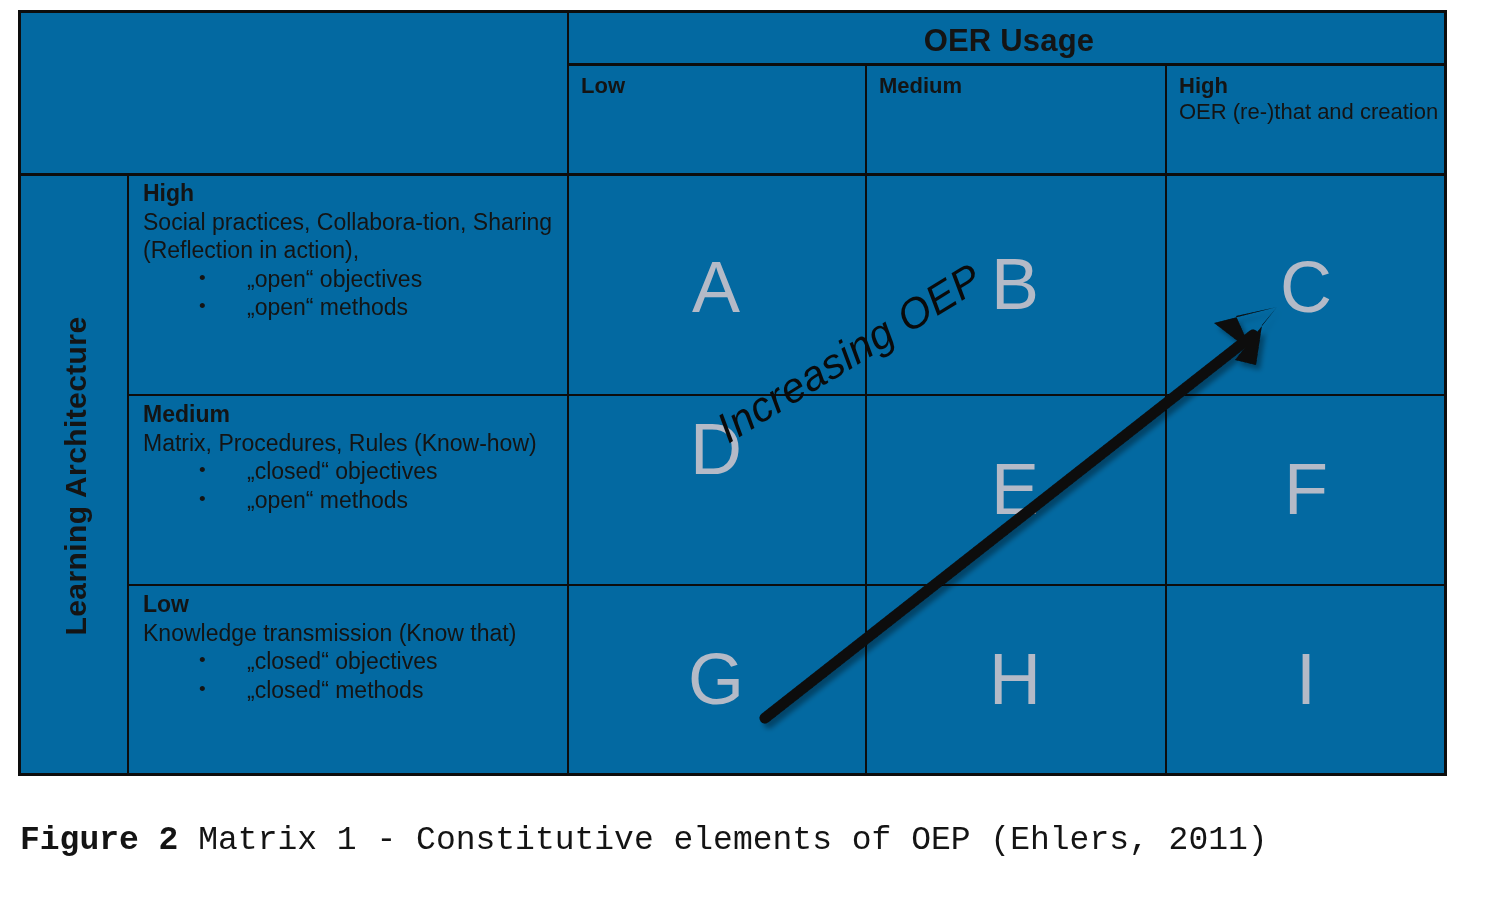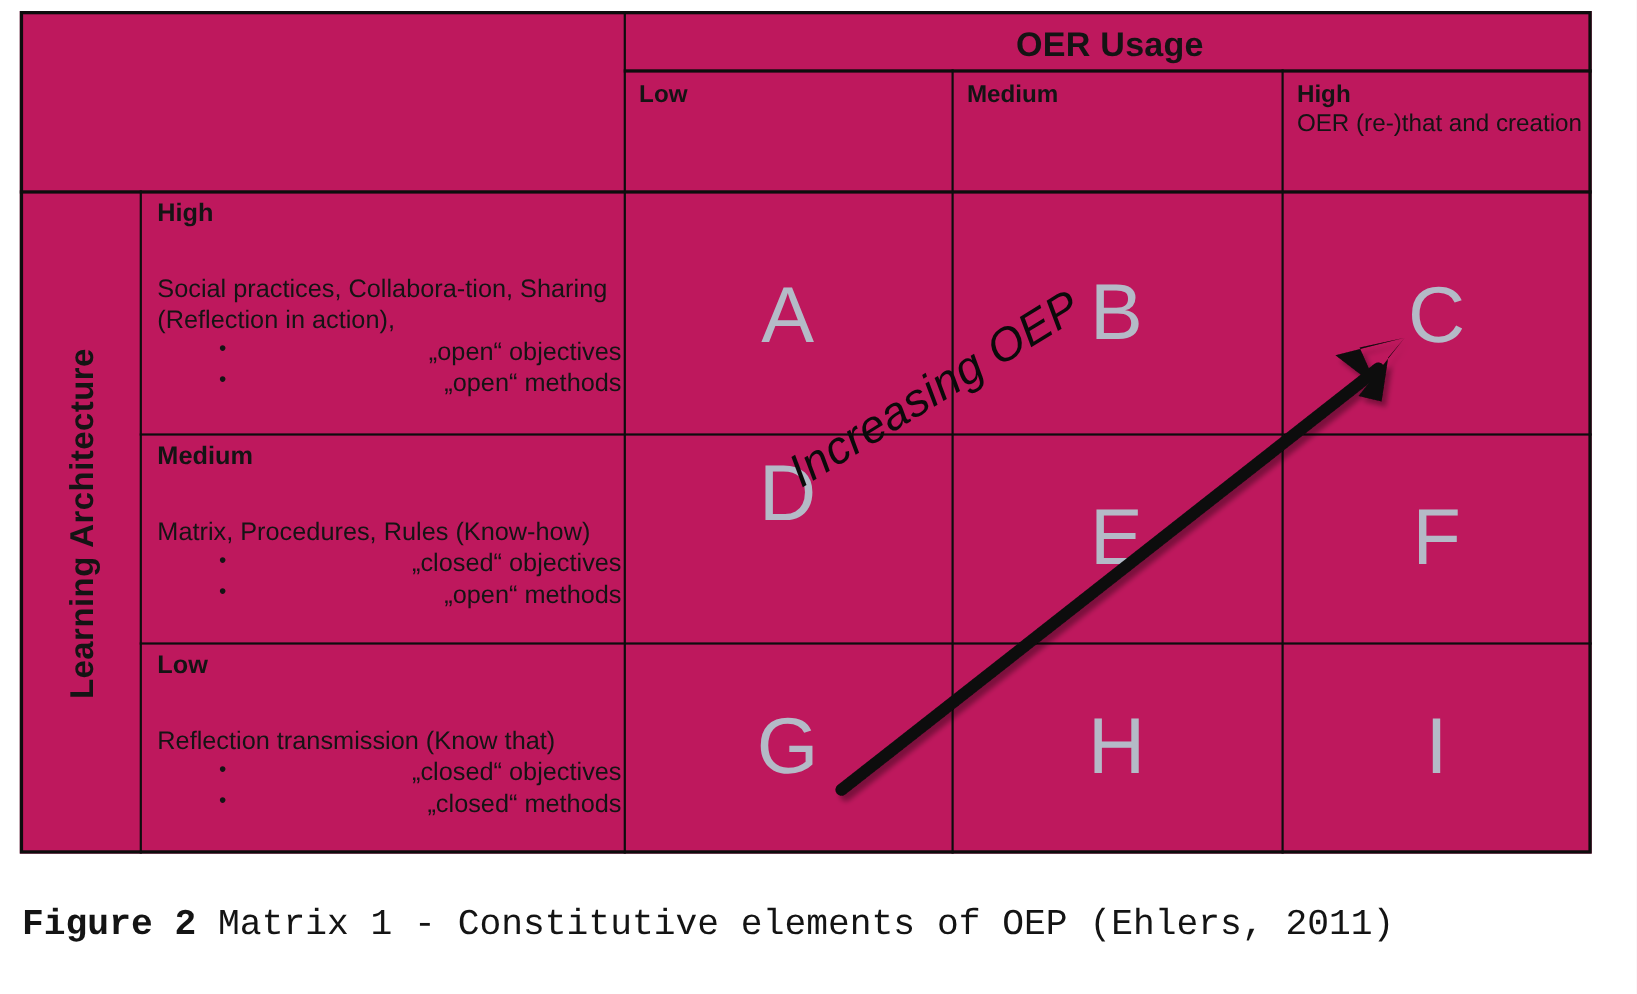--- a/index.html
+++ b/index.html
@@ -22,21 +22,21 @@
     width: 1488px; height: 904px;
   }
 
   
   #matrix {
     position: absolute;
     left: 18px;
     top: 10px;
     width: 1429px;
     height: 766px;
-    background: #be185d;
+    background: #0369a1;
     border: 3px solid #0d0d0d;
     box-sizing: border-box;
   }
 
   
   .vline {
     position: absolute;
     width: 2px;
     background: #0d0d0d;
   }
@@ -112,30 +112,29 @@
     padding: 2px 6px 0 10px;
     box-sizing: border-box;
     font-size: 23px;
     line-height: 28.5px;
     color: #141414;
   }
   .row-label .rl-title {
     font-weight: bold;
     display: block;
   }
-  .row-label .rl-desc { display: block; margin-top: 40px; }
+  .row-label .rl-desc { display: block; }
   .row-label ul {
     margin: 0;
     padding: 0 0 0 56px;
     list-style: none;
   }
   .row-label ul li {
     position: relative;
     padding-left: 48px;
-    text-align: right;
   }
   .row-label ul li::before {
     content: "\2022";
     position: absolute;
     left: 0;
     top: -1px;
     font-size: 19px;
   }
 
   #row-label-high   { top: 164px; }
@@ -234,21 +233,21 @@
       <span class="rl-title">Medium</span>
       <span class="rl-desc">Matrix, Procedures, Rules (Know-how)</span>
       <ul>
         <li>„closed“ objectives</li>
         <li>„open“ methods</li>
       </ul>
     </div>
 
     <div class="row-label" id="row-label-low">
       <span class="rl-title">Low</span>
-      <span class="rl-desc">Reflection transmission (Know that)</span>
+      <span class="rl-desc">Knowledge transmission (Know that)</span>
       <ul>
         <li>„closed“ objectives</li>
         <li>„closed“ methods</li>
       </ul>
     </div>
 
     <div class="matrix-cell" style="left:546px; width:298px; top:238px;">A</div>
     <div class="matrix-cell" style="left:844px; width:300px; top:235px;">B</div>
     <div class="matrix-cell" style="left:1144px; width:282px; top:238px;">C</div>
 

